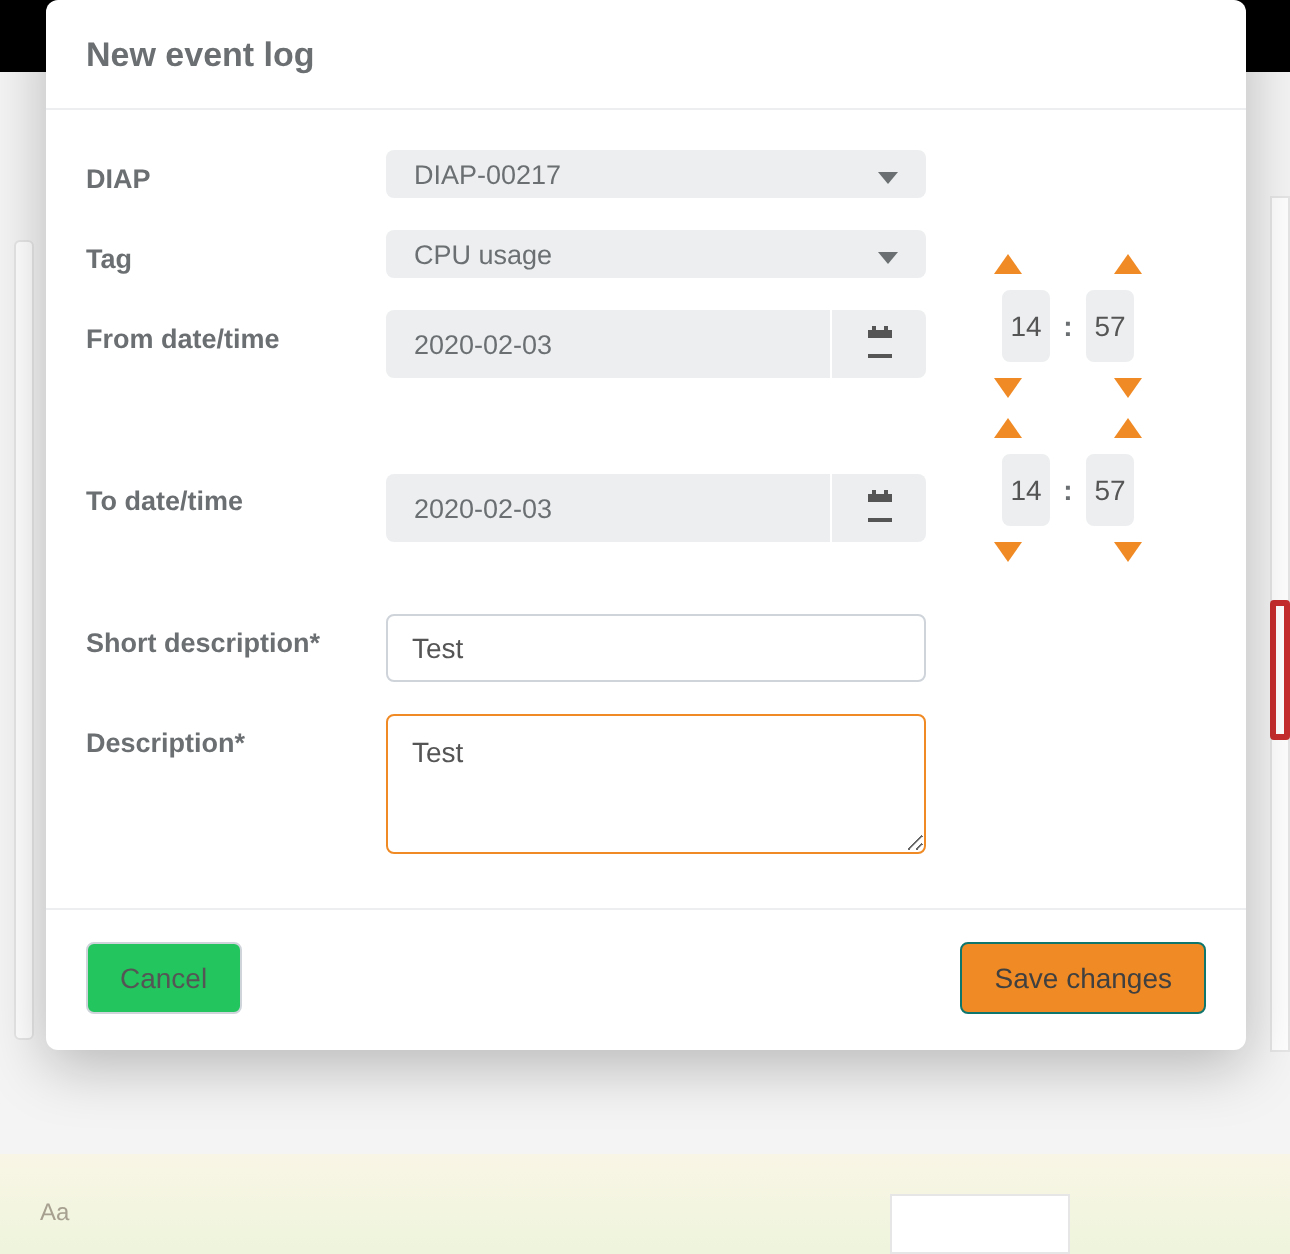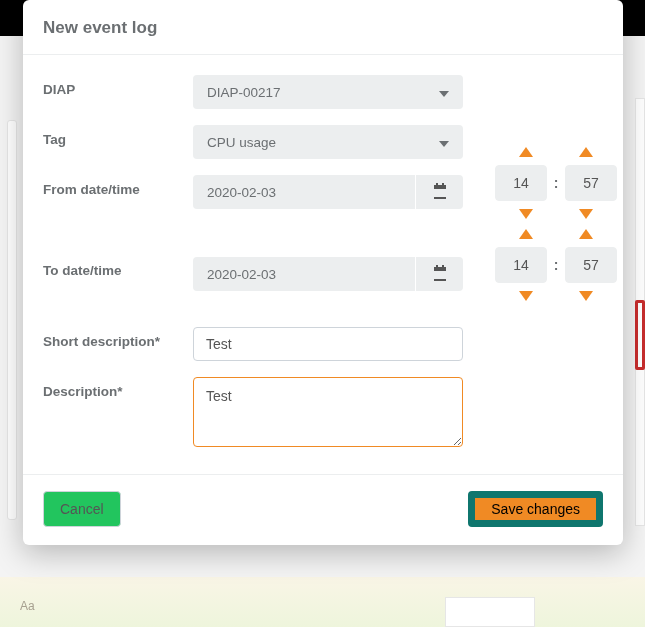--- a/index.html
+++ b/index.html
@@ -35,21 +35,21 @@
     font-weight:600;
     color:#6b6f72;
   }
   .divider { height:1px; background:#eceeef; }
   .modal-body { padding:10px 20px 24px 20px; }
   .row { display:flex; align-items:flex-start; margin-top:16px; }
   .row.first { margin-top:10px; }
   .lbl { width:150px; flex:0 0 150px; font-size:13.5px; font-weight:600; color:#6b6f72; padding-top:7px;}
   .ctrl { flex:0 0 auto; }
   .select {
-    width:270px; height:34px;
+    width:270px; height:24px;
     background:#eceeef;
     border-radius:4px;
     display:flex; align-items:center; justify-content:space-between;
     padding:0 14px;
     color:#6b6f72; font-size:13.5px;
     cursor:pointer;
   }
   .select .caret svg { width:10px; height:6px; fill:#6b6f72; }
   .date-wrap { display:flex; }
   .date-input {
@@ -73,21 +73,21 @@
     margin-left:32px;
     display:flex; flex-direction:column; align-items:center;
     gap:6px;
   }
   .time-arrows, .time-boxes { display:flex; align-items:center; }
   .time-arrows { gap:42px; }
   .arrow { width:18px; height:14px; display:flex; align-items:center; justify-content:center; cursor:pointer;}
   .arrow svg { width:14px; height:10px; fill:#f08a24; }
   .time-boxes { gap:0; }
   .tbox {
-    width:52px; height:36px;
+    width:24px; height:36px;
     background:#eceeef;
     border:1px solid #eceeef;
     border-radius:4px;
     display:flex; align-items:center; justify-content:center;
     font-size:14px; color:#555;
     cursor:pointer;
   }
   .tcolon { width:18px; text-align:center; font-weight:600; color:#6b6f72;}
   .text-input {
     width:270px; height:34px;
@@ -114,21 +114,21 @@
   }
   .btn {
     height:36px; padding:0 16px;
     border-radius:4px;
     font-size:14px;
     display:flex; align-items:center; justify-content:center;
     cursor:pointer;
     font-family:inherit;
   }
   .btn-default { background:#22c55e; border:1px solid #ced4da; color:#555; }
-  .btn-primary { background:#f08a24; border:7px solid #0f766e; color:#000000; }
+  .btn-primary { background:#f08a24; border:1px solid #0f766e; color:#404040; }
   .dt-row .time-col.offset { margin-top:-30px; }
 </style>
 </head>
 <body>
 
 <div class="bg-strip"></div>
 <div class="bg-panel-r2"></div>
 <div class="bg-panel-l"></div>
 <div class="bg-panel-r"></div>
 <div class="bg-map-hint"><span>Aa</span></div>

